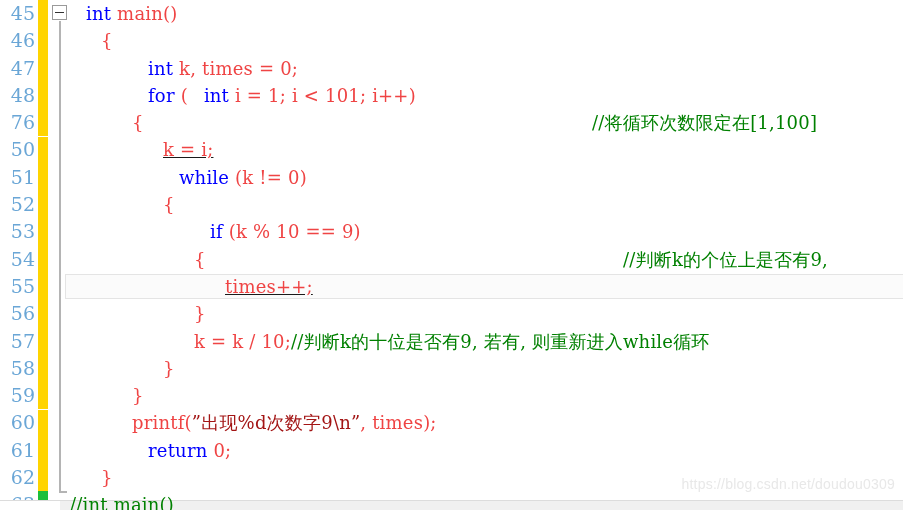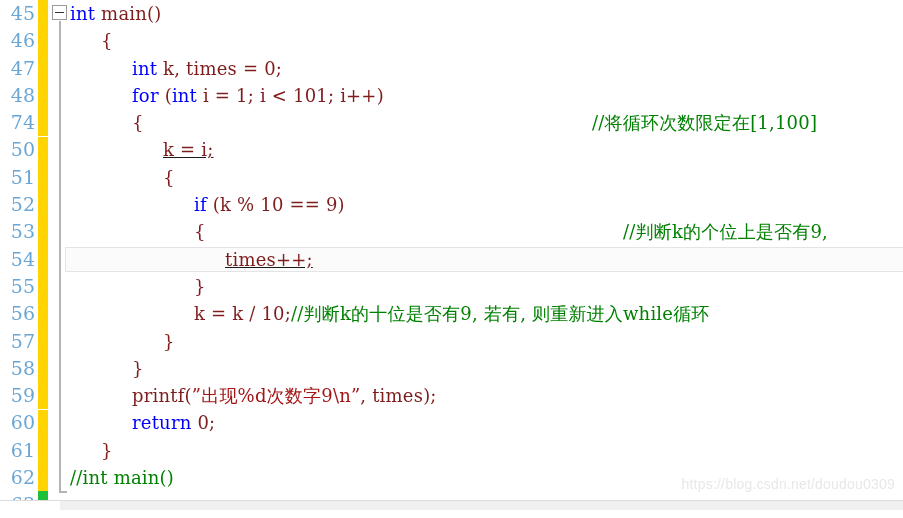--- a/index.html
+++ b/index.html
@@ -119,24 +119,24 @@
     left: -5px;
     top: 1px;
     width: 845px;
     height: 25px;
     background: #fbfbfb;
     border: 1px solid #e4e4e4;
     box-sizing: border-box;
     z-index: 1;
   }
 
-  .kw      { color: #0000ff; }
+  .kw      { color: #0000ff; margin-left: 16px; }
   .str     { color: #a31515; }
   .cmt     { color: #008000; }
-  .plain   { color: #7f1d1d; }
+  .plain   { color: #ef4444; }
 
   
   .cmt-col {
     position: absolute;
     z-index: 2;
     color: #008000;
     font-family: "DejaVu Serif", "Liberation Serif", serif;
     font-size: 18px;
     white-space: pre;
   }
@@ -175,21 +175,21 @@
 <body>
 
 <div id="editor">
 
   <div class="gutter">
     <div class="linenums" id="linenums">
         <div class="ln">45</div>
         <div class="ln">46</div>
         <div class="ln">47</div>
         <div class="ln">48</div>
-        <div class="ln">74</div>
+        <div class="ln">76</div>
         <div class="ln">50</div>
         <div class="ln">51</div>
         <div class="ln">52</div>
         <div class="ln">53</div>
         <div class="ln">54</div>
         <div class="ln">55</div>
         <div class="ln">56</div>
         <div class="ln">57</div>
         <div class="ln">58</div>
         <div class="ln">59</div>
@@ -227,20 +227,21 @@
     <div class="foldfoot" id="foldfoot" style="top: 491.1px;"></div>
   </div>
 
   <div class="code" id="code">
       <div class="line"><span class="txt" style="padding-left: 0px;"><span class="kw">int</span><span class="plain"> main()</span></span></div>
       <div class="line"><span class="txt" style="padding-left: 31px;"><span class="plain">{</span></span></div>
       <div class="line"><span class="txt" style="padding-left: 62px;"><span class="kw">int</span><span class="plain"> k, times = 0;</span></span></div>
       <div class="line"><span class="txt" style="padding-left: 62px;"><span class="kw">for</span><span class="plain"> (</span><span class="kw">int</span><span class="plain"> i = 1; i &lt; 101; i++)</span></span></div>
       <div class="line"><span class="txt" style="padding-left: 62px;"><span class="plain">{</span></span><span class="cmt-col" style="left: 522px; top: 0px;">//将循环次数限定在[1,100]</span></div>
       <div class="line"><span class="txt" style="padding-left: 93px; text-decoration: underline;"><span class="plain">k = i;</span></span></div>
+      <div class="line"><span class="txt" style="padding-left: 93px;"><span class="kw">while</span><span class="plain"> (k != 0)</span></span></div>
       <div class="line"><span class="txt" style="padding-left: 93px;"><span class="plain">{</span></span></div>
       <div class="line"><span class="txt" style="padding-left: 124px;"><span class="kw">if</span><span class="plain"> (k % 10 == 9)</span></span></div>
       <div class="line"><span class="txt" style="padding-left: 124px;"><span class="plain">{</span></span><span class="cmt-col" style="left: 553px; top: 0px;">//判断k的个位上是否有9,</span></div>
       <div class="line current"><span class="txt" style="padding-left: 155px; text-decoration: underline;"><span class="plain">times++;</span></span></div>
       <div class="line"><span class="txt" style="padding-left: 124px;"><span class="plain">}</span></span></div>
       <div class="line"><span class="txt" style="padding-left: 124px;"><span class="plain">k = k / 10;</span><span class="cmt">//判断k的十位是否有9, 若有, 则重新进入while循环</span></span></div>
       <div class="line"><span class="txt" style="padding-left: 93px;"><span class="plain">}</span></span></div>
       <div class="line"><span class="txt" style="padding-left: 62px;"><span class="plain">}</span></span></div>
       <div class="line"><span class="txt" style="padding-left: 62px;"><span class="plain">printf(</span><span class="str">”出现%d次数字9\n”</span><span class="plain">, times);</span></span></div>
       <div class="line"><span class="txt" style="padding-left: 62px;"><span class="kw">return</span><span class="plain"> 0;</span></span></div>

